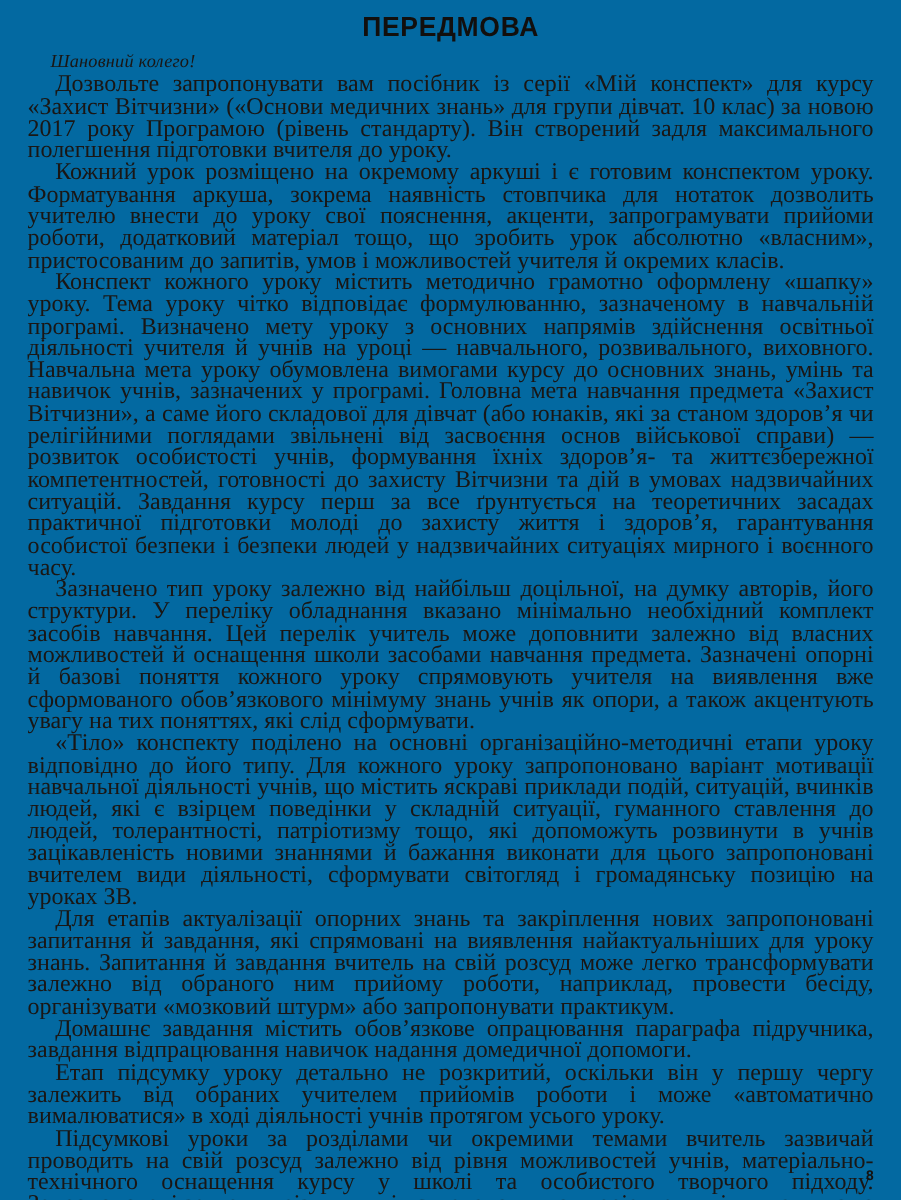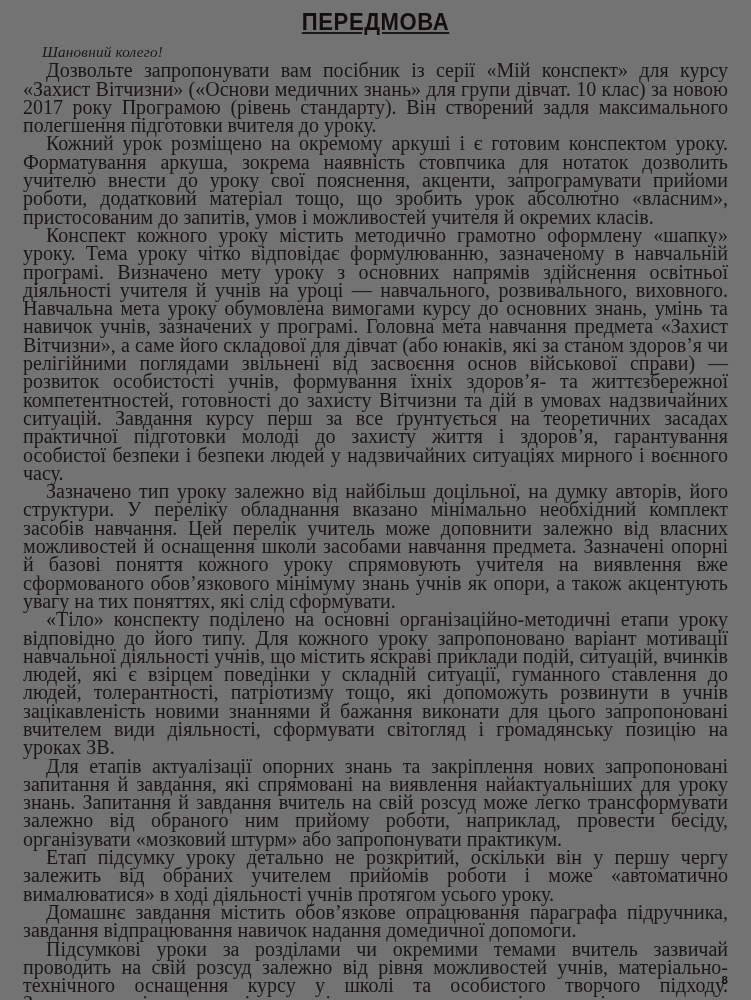--- a/index.html
+++ b/index.html
@@ -13,22 +13,21 @@
     font-family: "Liberation Serif", "DejaVu Serif", serif;
     color: #1a1614;
     overflow: hidden;
   }
   .page {
     position: relative;
     width: 751px;
     height: 1000px;
     box-sizing: border-box;
     padding: 0;
-    background: #737373;
-    text-decoration: underline;
+    background: #0369a1;
   }
   .page-title {
     text-align: center;
     font-family: "Liberation Sans", "DejaVu Sans", sans-serif;
     font-weight: bold;
     font-size: 23px;
     letter-spacing: 0.6px;
     color: #120f0d;
     margin: 0;
     padding-top: 8px;
@@ -89,21 +88,21 @@
   <div class="body-area">
 
     <div class="salutation">Шановний колего!</div>
 
     <p class="para">Дозвольте запропонувати вам посібник із серії «Мій конспект» для курсу «Захист Вітчизни» («Основи медичних знань» для групи дівчат. 10 клас) за новою 2017 року Програмою (рівень стандарту). Він створений задля максимального полегшення підготовки вчителя до уроку.</p>
     <p class="para">Кожний урок розміщено на окремому аркуші і є готовим конспектом уроку. Форматування аркуша, зокрема наявність стовпчика для нотаток дозволить учителю внести до уроку свої пояснення, акценти, запрограмувати прийоми роботи, додатковий матеріал тощо, що зробить урок абсолютно «власним», пристосованим до запитів, умов і можливостей учителя й окремих класів.</p>
     <p class="para">Конспект кожного уроку містить методично грамотно оформлену «шапку» уроку. Тема уроку чітко відповідає формулюванню, зазначеному в навчальній програмі. Визначено мету уроку з основних напрямів здійснення освітньої діяльності учителя й учнів на уроці — навчального, розвивального, виховного. Навчальна мета уроку обумовлена вимогами курсу до основних знань, умінь та навичок учнів, зазначених у програмі. Головна мета навчання предмета «Захист Вітчизни», а саме його складової для дівчат (або юнаків, які за станом здоров’я чи  релігійними поглядами звільнені від засвоєння основ військової справи) — розвиток особистості учнів, формування їхніх здоров’я- та життєзбережної компетентностей, готовності до захисту Вітчизни та дій в умовах надзвичайних ситуацій. Завдання курсу перш за все ґрунтується на теоретичних засадах практичної підготовки молоді до захисту життя і здоров’я, гарантування особистої безпеки і безпеки людей у надзвичайних ситуаціях мирного і воєнного часу.</p>
     <p class="para">Зазначено тип уроку залежно від найбільш доцільної, на думку авторів, його структури. У переліку обладнання вказано мінімально необхідний комплект засобів навчання. Цей перелік учитель може доповнити залежно від власних можливостей й оснащення школи засобами навчання предмета. Зазначені опорні й базові поняття кожного уроку спрямовують учителя на виявлення вже сформованого обов’язкового мінімуму знань учнів як опори, а також акцентують увагу на тих поняттях, які слід сформувати.</p>
     <p class="para">«Тіло» конспекту поділено на основні організаційно-методичні етапи уроку відповідно до його типу. Для кожного уроку запропоновано варіант мотивації навчальної діяльності учнів, що містить яскраві приклади подій, ситуацій, вчинків людей, які є взірцем поведінки у складній ситуації, гуманного ставлення до людей, толерантності, патріотизму тощо, які допоможуть розвинути в учнів зацікавленість новими знаннями й бажання виконати для цього запропоновані вчителем види діяльності, сформувати світогляд і громадянську позицію на уроках ЗВ.</p>
     <p class="para">Для етапів актуалізації опорних знань та закріплення нових запропоновані запитання й завдання, які спрямовані на виявлення найактуальніших для уроку знань. Запитання й завдання вчитель на свій розсуд може легко трансформувати залежно від обраного ним прийому роботи, наприклад, провести бесіду, організувати «мозковий штурм» або запропонувати практикум.</p>
+    <p class="para">Домашнє завдання містить обов’язкове опрацювання параграфа підручника, завдання відпрацювання навичок надання домедичної допомоги.</p>
     <p class="para">Етап підсумку уроку детально не розкритий, оскільки він у першу чергу залежить від обраних учителем прийомів роботи і може «автоматично вималюватися» в ході діяльності учнів протягом усього уроку.</p>
-    <p class="para">Домашнє завдання містить обов’язкове опрацювання параграфа підручника, завдання відпрацювання навичок надання домедичної допомоги.</p>
     <p class="para">Підсумкові уроки за розділами чи окремими темами вчитель зазвичай проводить на свій розсуд залежно від рівня можливостей учнів, матеріально-технічного оснащення курсу у школі та особистого творчого підходу. Запропоновані завдання різних типів складено у двох варіантах, які вчитель може просто скопіювати й роздрукувати для учнів класу. Протягом навчального року відпрацьовують всі індивідуальні нормативи зазначені у Програмі курсу.</p>
 
     <div class="signature">Автор</div>
   </div>
 
   <div class="page-number">8</div>
 </div>
 
 </body></html>

